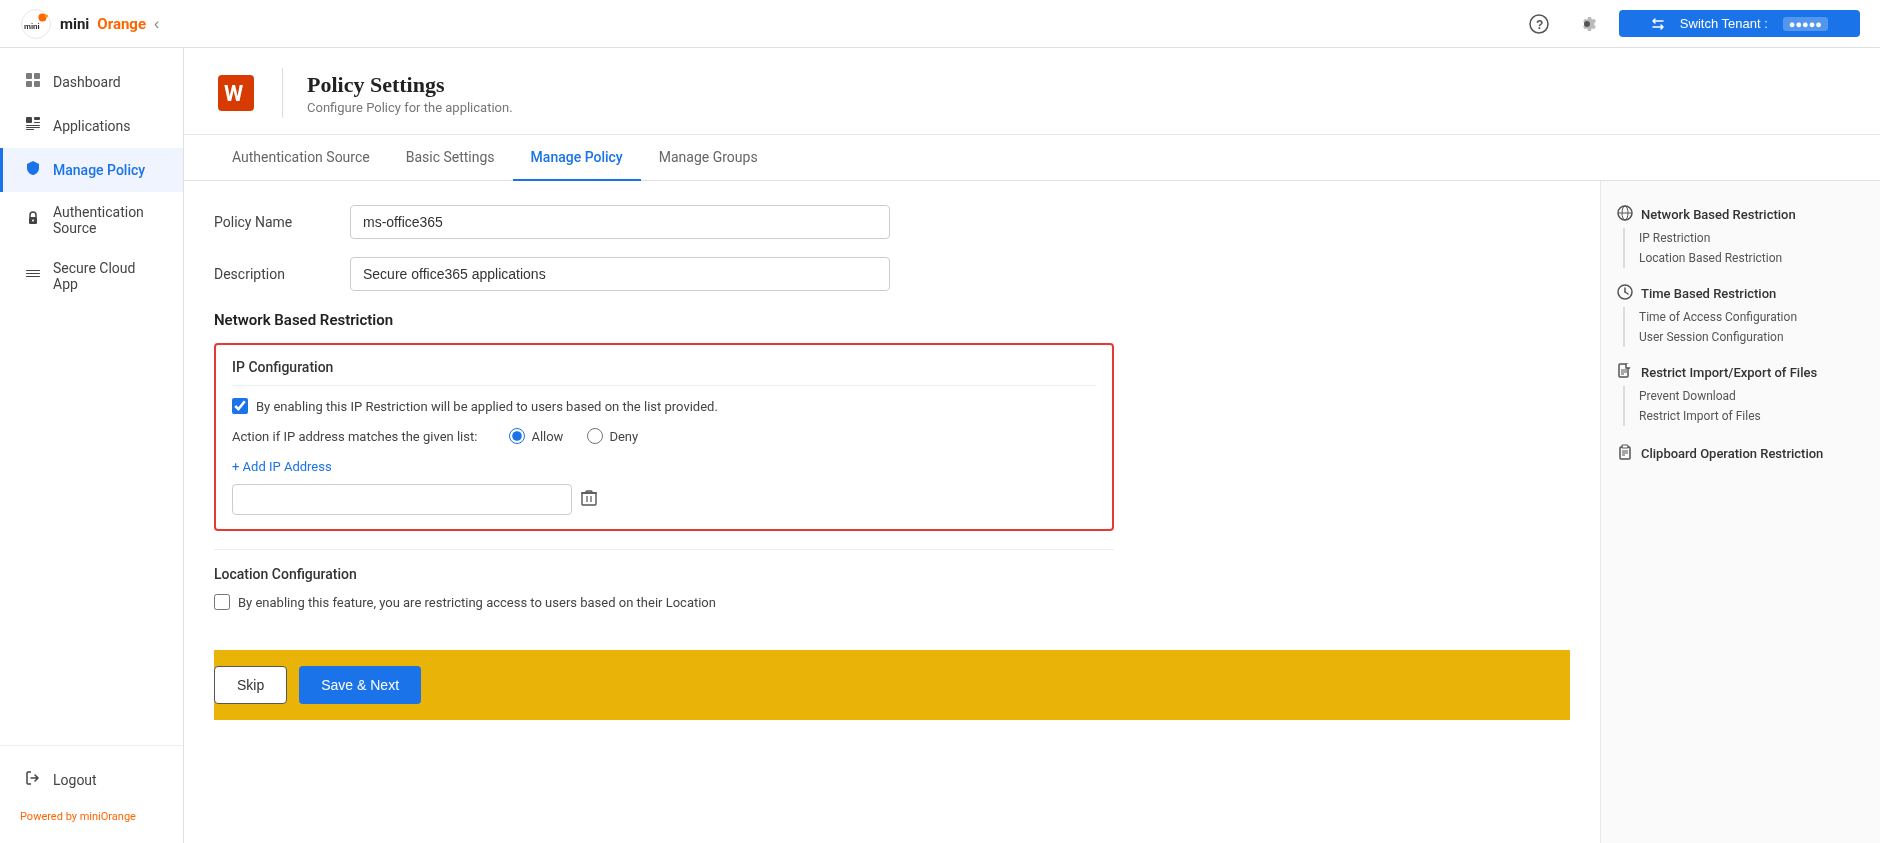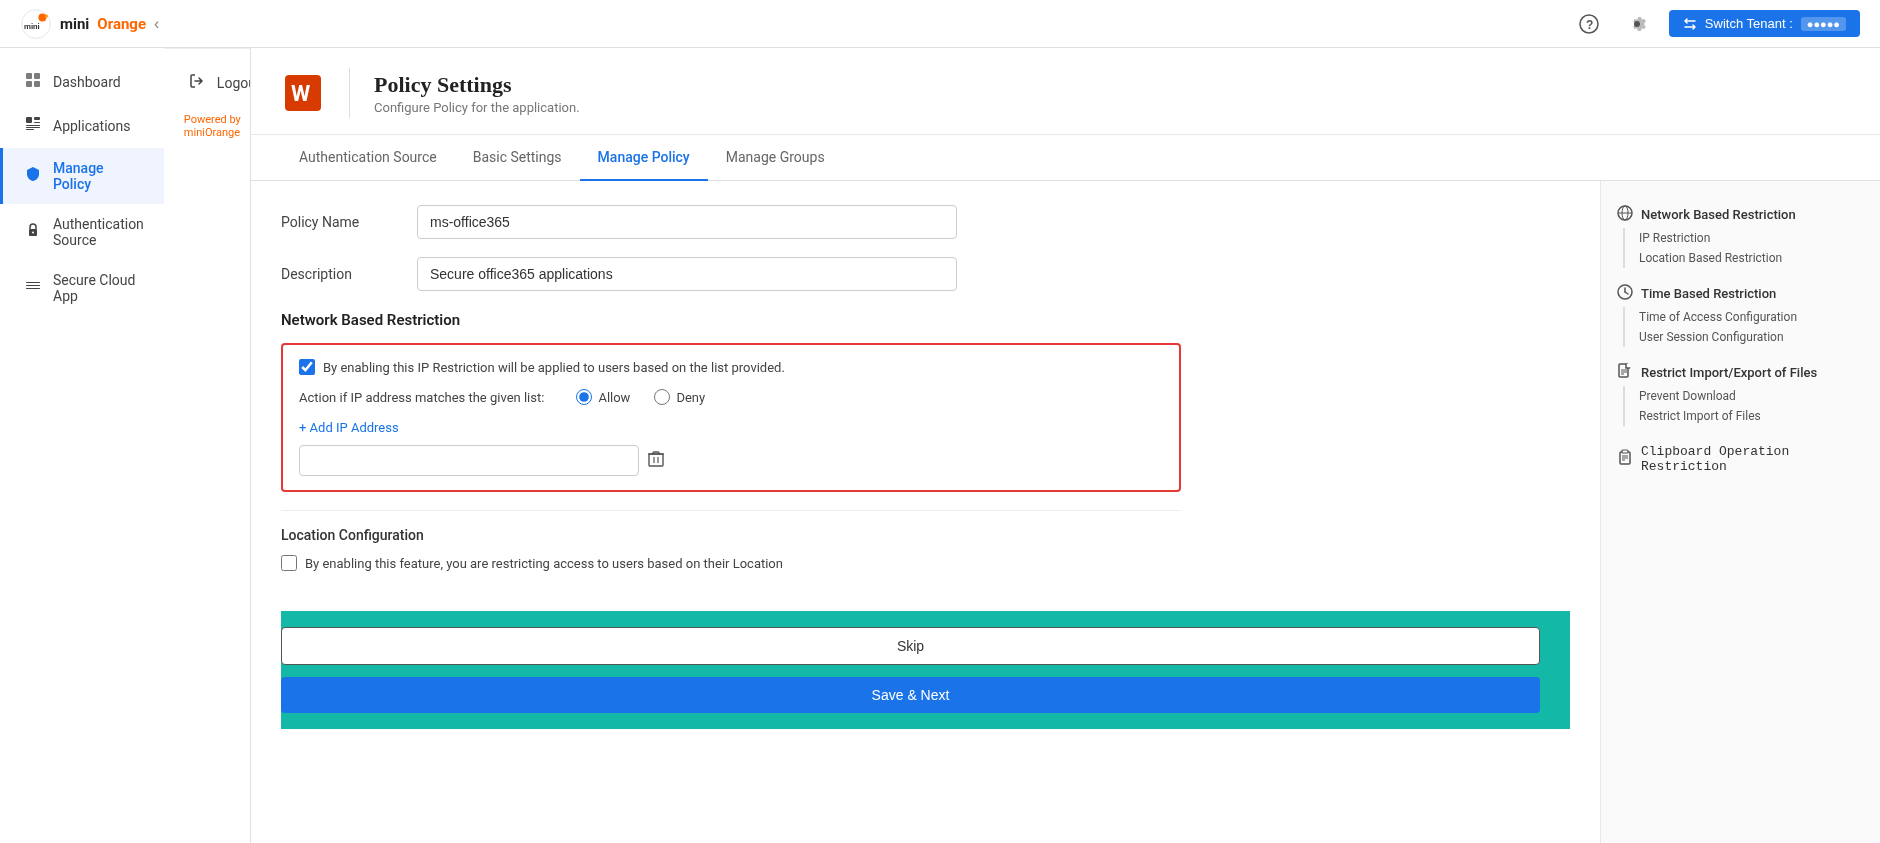--- a/index.html
+++ b/index.html
@@ -41,26 +41,26 @@
       align-items: center;
       justify-content: center;
       width: 32px;
       height: 32px;
     }
     .switch-tenant-btn {
       background: #1a73e8;
       color: #fff;
       border: none;
       border-radius: 4px;
-      padding: 6px 14px;
+      padding: 6px 32px;
       cursor: pointer;
       font-size: 13px;
       display: flex;
       align-items: center;
-      gap: 8px;
+      gap: 15px;
     }
     .tenant-badge {
       background: #4a90d9;
       border-radius: 3px;
       padding: 2px 6px;
       font-size: 11px;
     }
     .sidebar-toggle-btn {
       background: none;
       border: none;
@@ -71,24 +71,25 @@
 
     
     .main-layout {
       display: flex;
       flex: 1;
       overflow: hidden;
     }
 
     
     .sidebar {
-      width: 251px;
+      width: 184px;
       background: #fff;
       border-right: 1px solid #e0e0e0;
       display: flex;
+      flex-direction: column;
       flex-shrink: 0;
       overflow-y: auto;
     }
     .sidebar-nav {
       flex: 1;
       padding: 12px 0;
     }
     .sidebar-item {
       display: flex;
       align-items: center;
@@ -339,23 +340,22 @@
       margin-left: 6px;
       padding-left: 14px;
     }
 
     
     .footer-bar {
       padding: 16px 30px;
       border-top: 1px solid #e0e0e0;
       display: flex;
       gap: 12px;
-      background: #14b8a6;
+      background: #eab308;
       flex-shrink: 0;
-      flex-direction: column;
     }
     .skip-btn {
       border: 1px solid #555;
       background: #fff;
       color: #333;
       padding: 10px 22px;
       border-radius: 4px;
       cursor: pointer;
       font-size: 14px;
     }
@@ -527,20 +527,21 @@
         </div>
 
         <div class="form-row">
           <label class="form-label">Description</label>
           <input class="form-input" type="text" value="Secure office365 applications" style="">
         </div>
 
         <div class="section-title">Network Based Restriction</div>
 
         <div class="ip-config-box">
+          <div class="ip-config-title">IP Configuration</div>
 
           <div class="checkbox-row">
             <input type="checkbox" class="checkbox-blue" checked="" style="">
             <span>By enabling this IP Restriction will be applied to users based on the list provided.</span>
           </div>
 
           <div class="radio-row">
             <span style="margin-right:8px;">Action if IP address matches the given list:</span>
             <label class="radio-option">
               <input type="radio" class="radio-input" name="ip-action" checked="" style="">
@@ -627,21 +628,21 @@
                 <line x1="4" y1="9" x2="10" y2="9" stroke="#555" stroke-width="1"></line>
                 <line x1="4" y1="11" x2="7" y2="11" stroke="#555" stroke-width="1"></line>
               </svg>
             </span>
             <span>Restrict Import/Export of Files</span>
           </div>
           <span class="toc-sub-item">Prevent Download</span>
           <span class="toc-sub-item">Restrict Import of Files</span>
         </div>
 
-        <div class="toc-section" style="margin-top:14px;font-family:Liberation Mono, monospace;">
+        <div class="toc-section" style="margin-top:14px;">
           <div class="toc-main-item">
             <span class="toc-icon">
               <svg width="16" height="16" viewBox="0 0 16 16" fill="none" xmlns="http://www.w3.org/2000/svg">
                 <rect x="3" y="3" width="10" height="12" rx="1" stroke="#555" stroke-width="1.5"></rect>
                 <rect x="5" y="1" width="6" height="3" rx="1" stroke="#555" stroke-width="1.2" fill="white"></rect>
                 <line x1="5" y1="7" x2="11" y2="7" stroke="#555" stroke-width="1"></line>
                 <line x1="5" y1="9" x2="11" y2="9" stroke="#555" stroke-width="1"></line>
                 <line x1="5" y1="11" x2="8" y2="11" stroke="#555" stroke-width="1"></line>
               </svg>
             </span>

